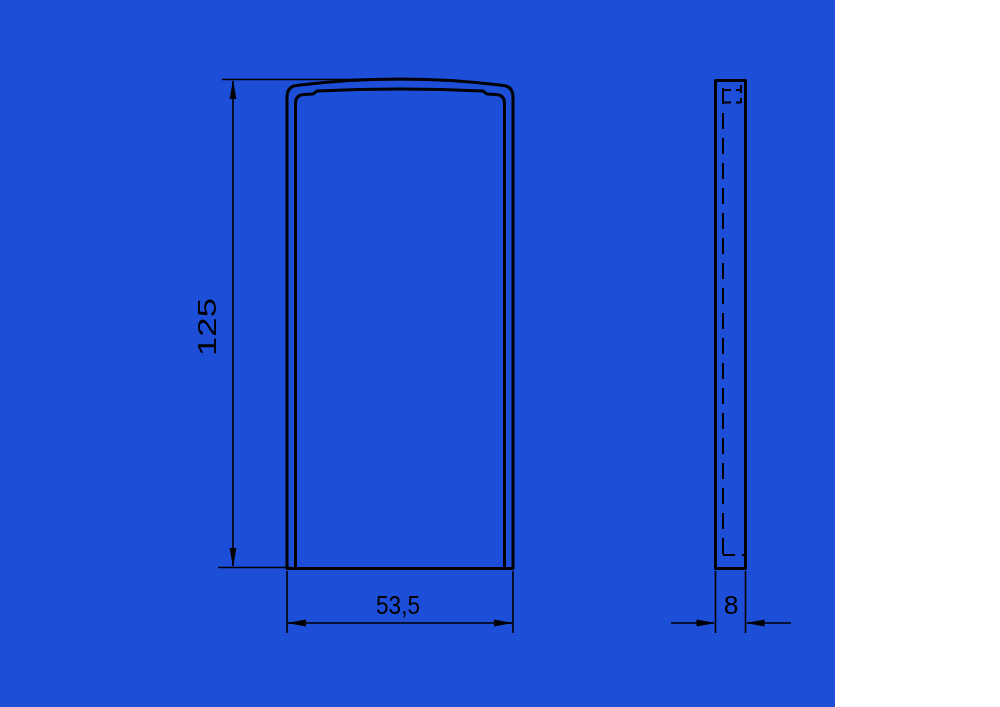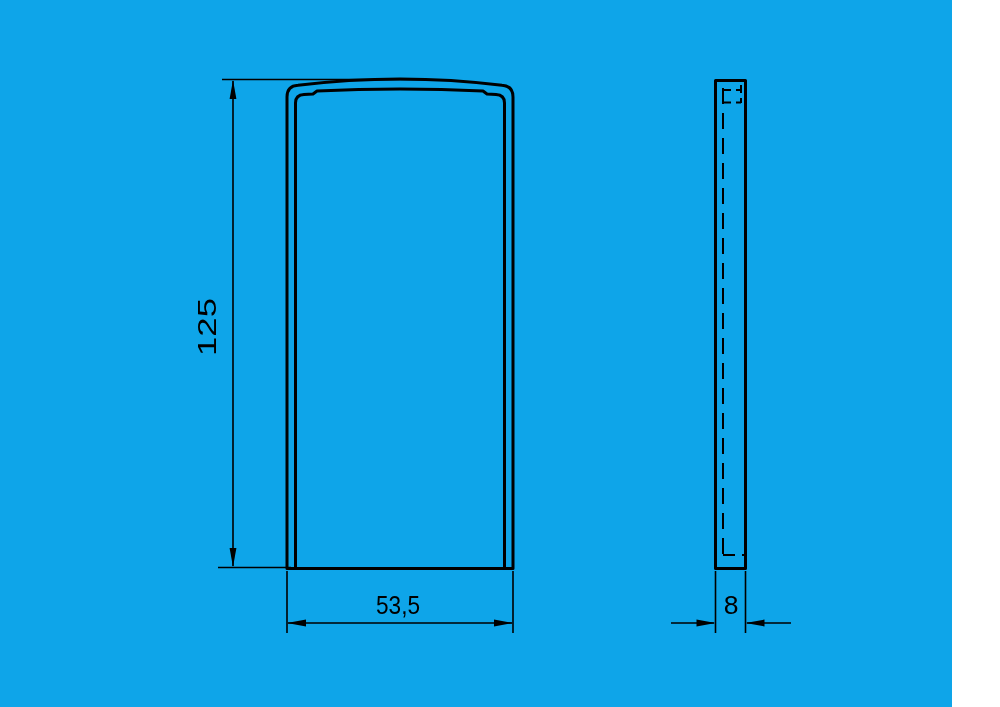--- a/index.html
+++ b/index.html
@@ -6,23 +6,23 @@
     margin: 0;
     padding: 0;
     background: #ffffff;
     width: 1000px;
     height: 707px;
     overflow: hidden;
     font-family: "Liberation Sans", sans-serif;
   }
   .drawing-stage {
     position: relative;
-    width: 952px;
+    width: 835px;
     height: 707px;
-    background: #0ea5e9;
+    background: #1d4ed8;
   }
   svg { display: block; }
   .contour {
     fill: none;
     stroke: #000000;
     stroke-width: 3;
     stroke-linejoin: round;
     stroke-linecap: butt;
   }
   .hidden-line {

